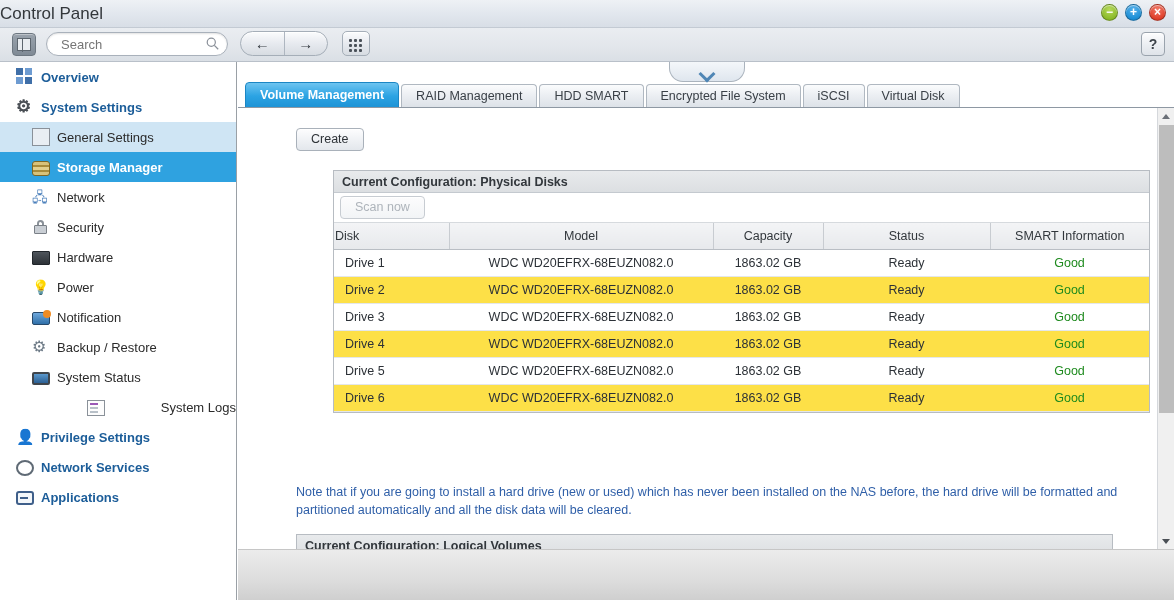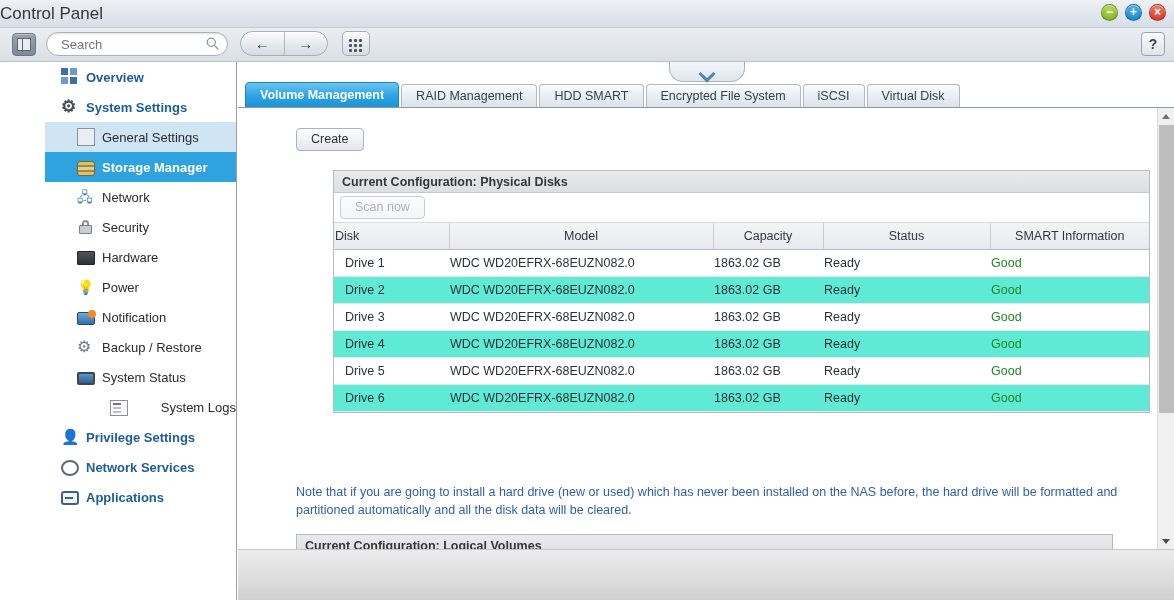--- a/index.html
+++ b/index.html
@@ -136,21 +136,20 @@
     width: 237px; height: 538px;
     background: #ffffff;
     border-right: 1px solid #9aa0a6;
     overflow: hidden;
   }
   .s-item {
     position: relative; height: 30px;
     display: flex; align-items: center;
     cursor: pointer;
     font-size: 13px;
-    margin-left: 45px;
   }
   .s-item.group { padding-left: 16px; color: #1c5d99; font-weight: bold; }
   .s-item.child { padding-left: 32px; color: #2b2b2b; }
   .s-item.child.hl { background: #cfe5f4; }
   .s-item.child.sel { background: #2fa2e0; color: #ffffff; font-weight: bold; }
   .s-ico {
     width: 18px; height: 18px; margin-right: 7px;
     flex: 0 0 18px; position: relative;
   }
   .s-label { white-space: nowrap; }
@@ -288,24 +287,24 @@
     font-size: 12.5px; font-weight: normal; color: #32373c;
     background: linear-gradient(to bottom, #f3f4f6 0%, #e7e9ec 100%);
     border-right: 1px solid #c8ccd1;
     border-bottom: 1px solid #b9bec4;
   }
   table.grid th:last-child { border-right: none; }
   table.grid td {
     height: 27px;
     font-size: 12.5px; color: #2c3137;
     border-bottom: 1px solid #e4e7ea;
-    text-align: left;
+    text-align: center;
   }
   table.grid td.left { text-align: left; padding-left: 11px; }
-  table.grid tr.alt td { background: #5eead4; }
+  table.grid tr.alt td { background: #fde047; }
   table.grid td.good { color: #1e8a1e; }
 
   .note {
     position: absolute; left: 58px; top: 375px;
     width: 830px;
     font-size: 12.5px; color: #2f5fa8; line-height: 18px;
   }
 
   
   .vscroll {

